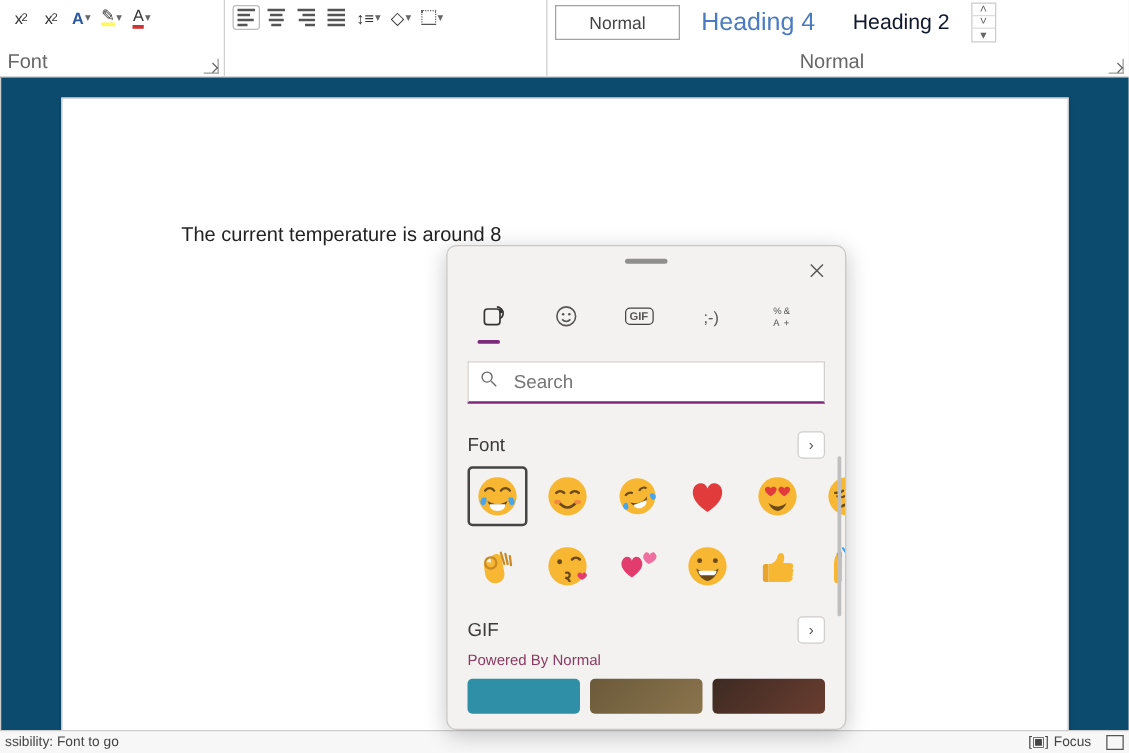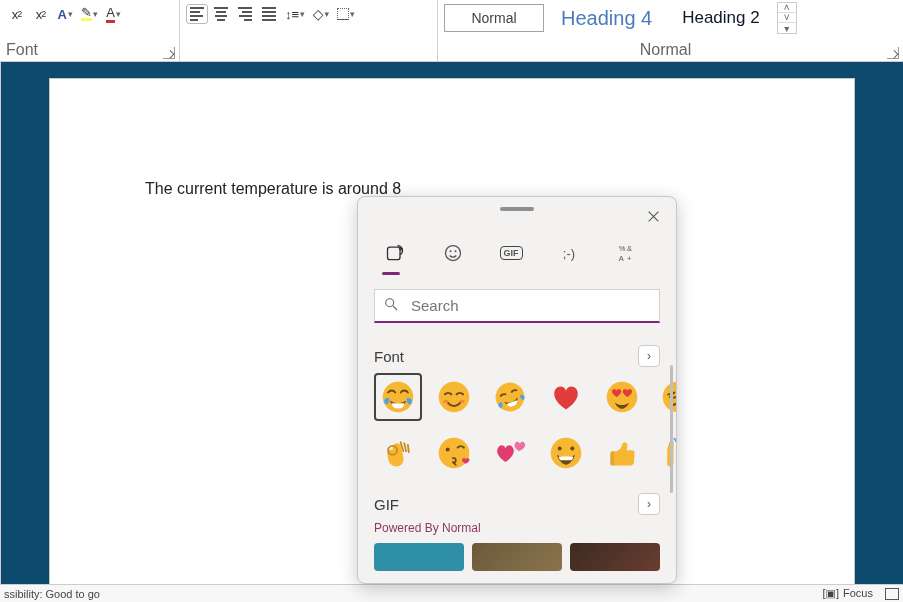--- a/index.html
+++ b/index.html
@@ -168,21 +168,21 @@
   </div>
 </div>
 
 <div class="doc-wrap">
   <div class="page">
     <div class="doc-text">The current temperature is around 8</div>
   </div>
 </div>
 
 <div class="statusbar">
-  <span>ssibility: Good to go</span>
+  <span>ssibility: Font to go</span>
   <div class="status-right">
     <span><span style="margin-right:4px;">[▣]</span><span>Focus</span></span>
     <span class="sb-icon"></span>
   </div>
 </div>
 
 <div class="picker">
   <div class="drag"></div>
   <div class="close">
     <svg viewBox="0 0 16 16" width="13" height="13">

